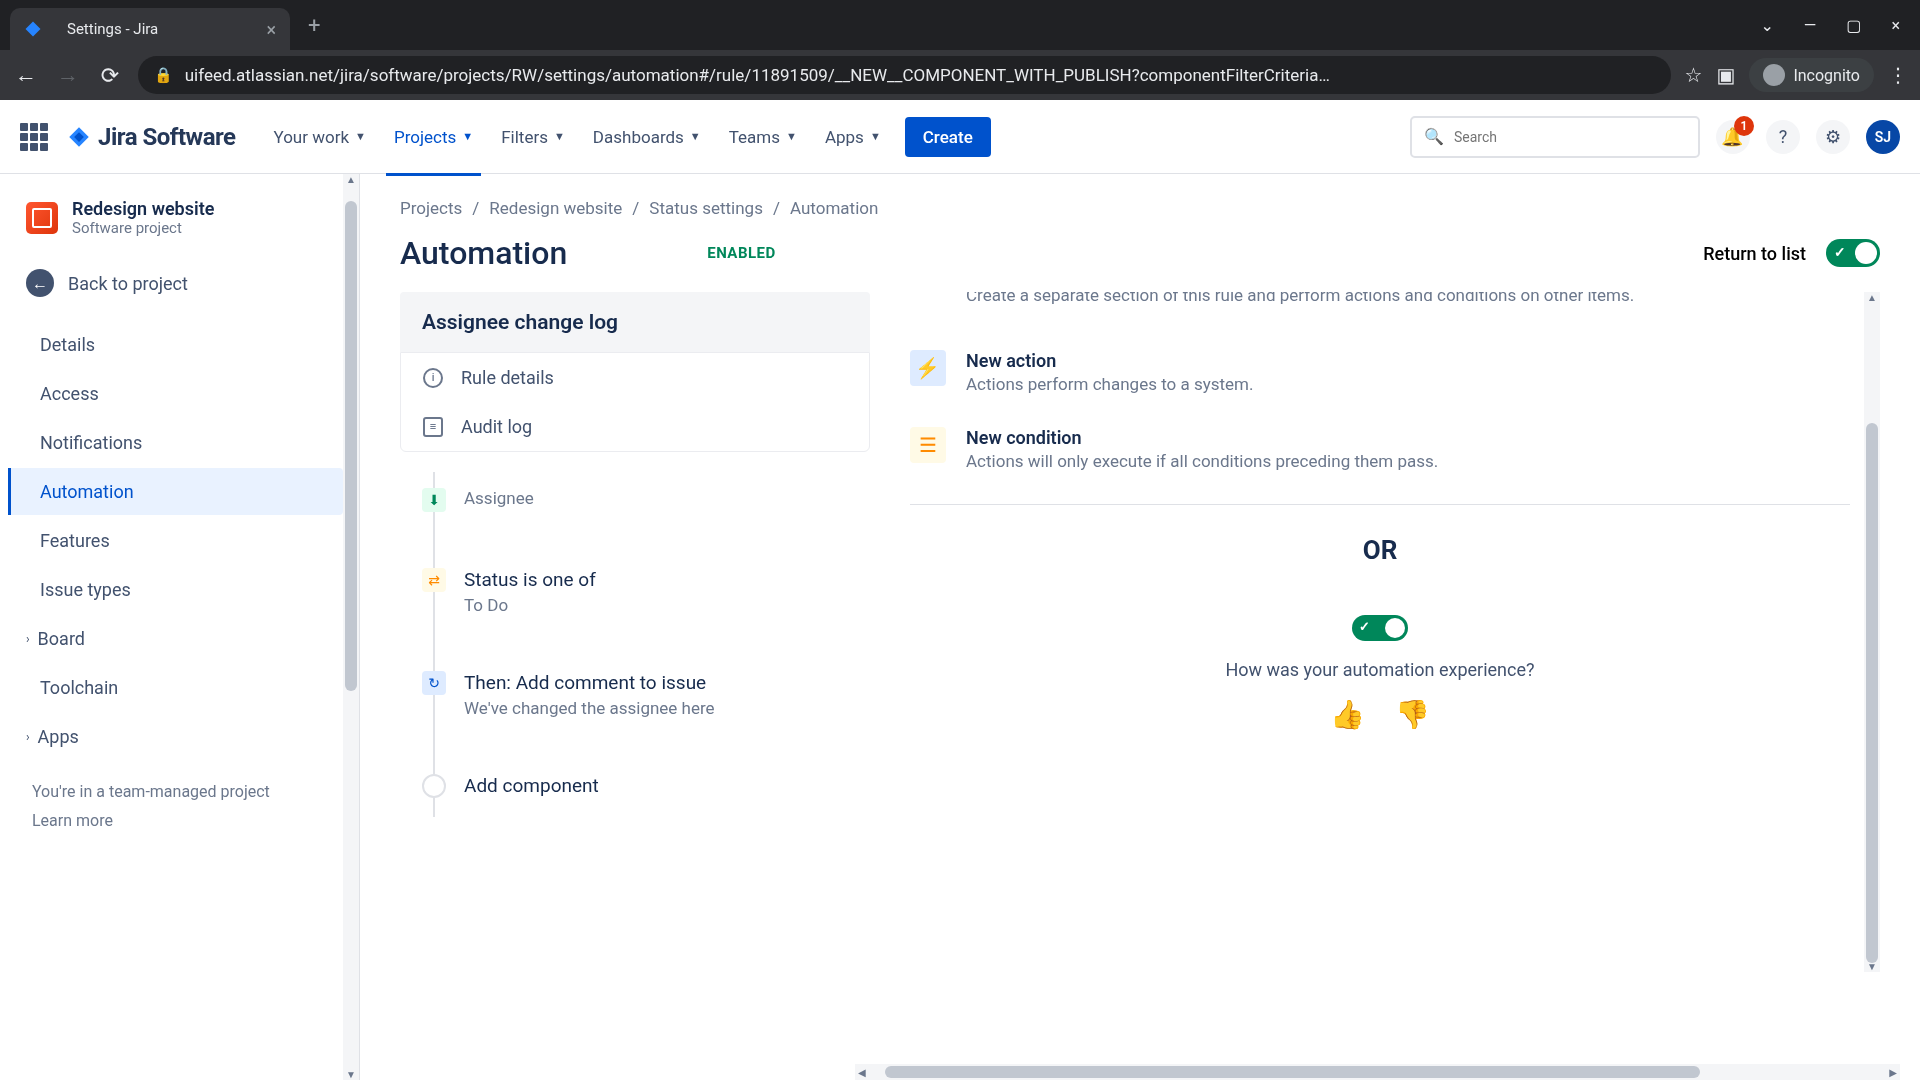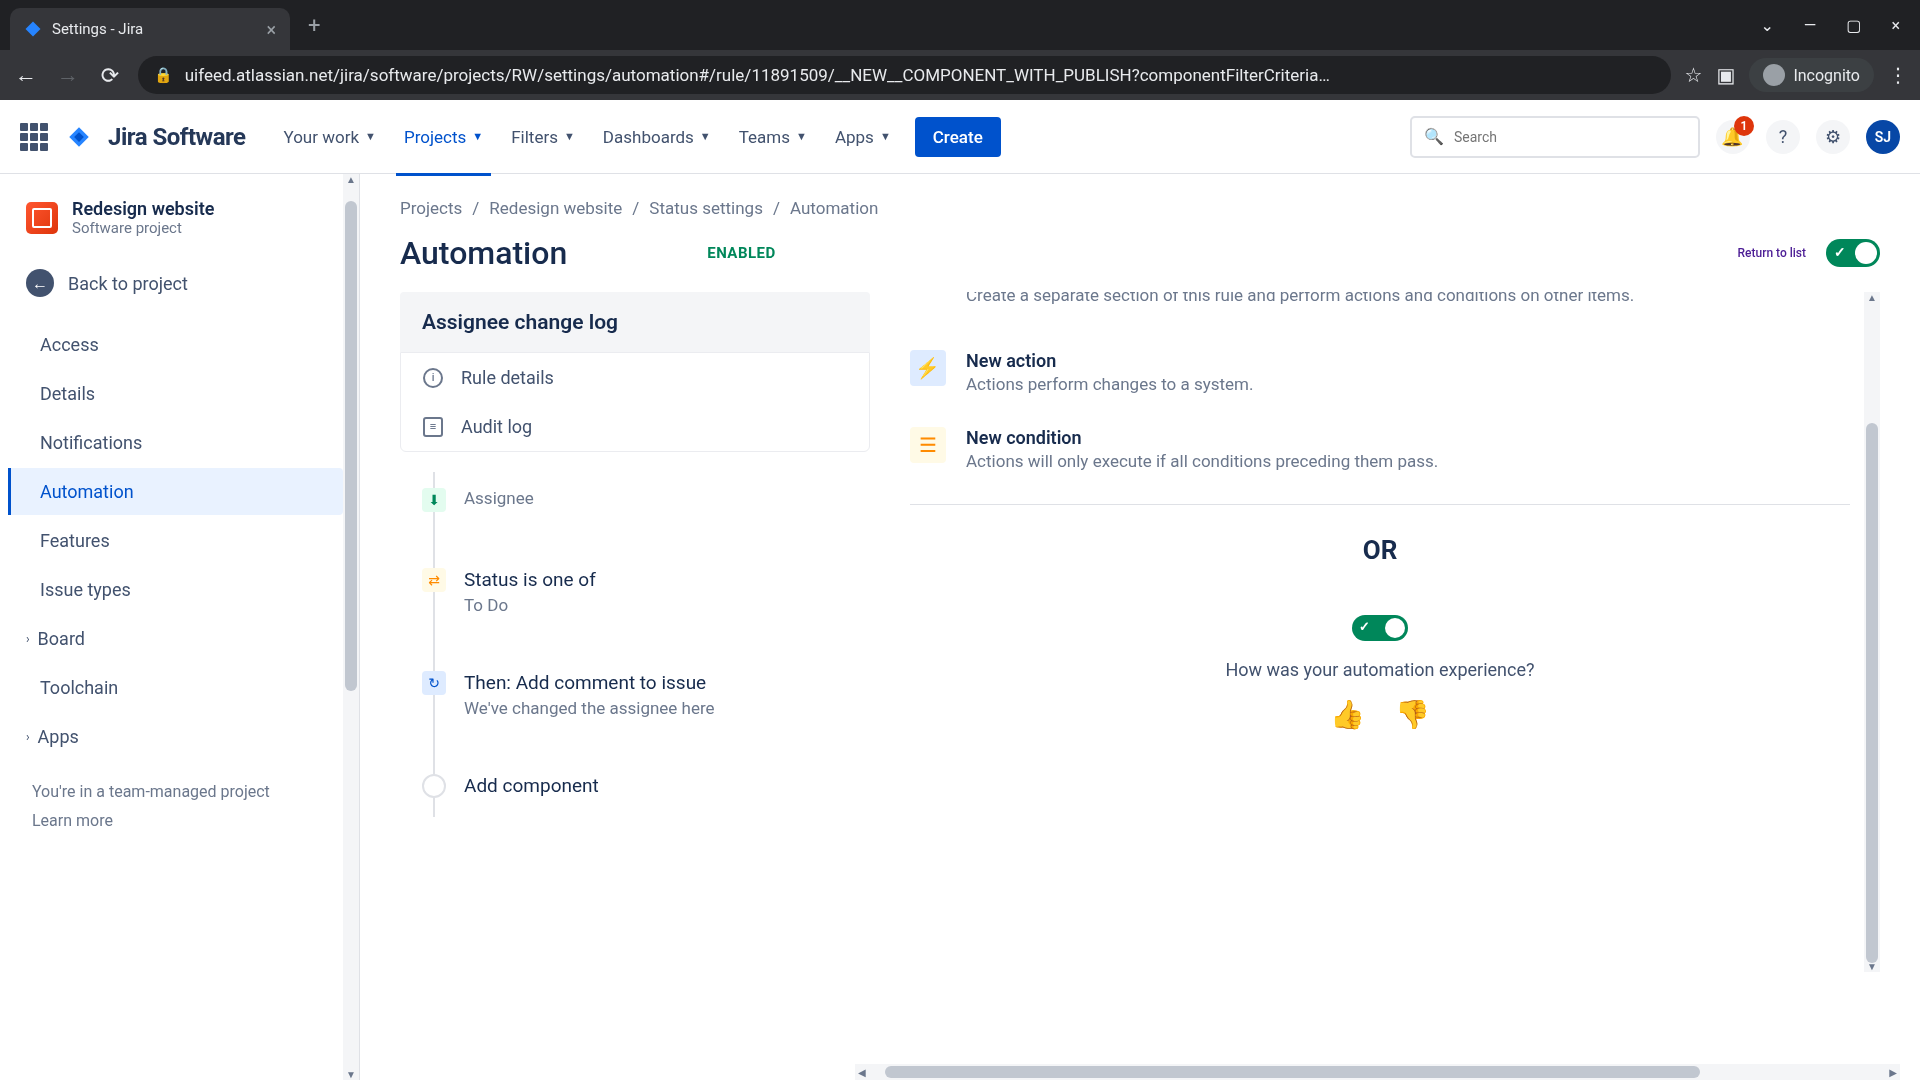--- a/index.html
+++ b/index.html
@@ -1,40 +1,40 @@
 <!DOCTYPE html>
 <html><head>
 <meta charset="utf-8">
 <style>
 * { margin: 0; padding: 0; box-sizing: border-box; font-family: -apple-system, BlinkMacSystemFont, "Segoe UI", Roboto, sans-serif; }
 body { width: 1920px; height: 1080px; overflow: hidden; background: #fff; transform-origin: top left; }
 
 
 .browser-chrome { background: #202124; height: 50px; display: flex; align-items: center; }
-.tab { background: #35363a; height: 42px; margin-top: 8px; margin-left: 10px; border-radius: 10px 10px 0 0; display: flex; align-items: center; padding: 0 14px; min-width: 280px; color: #e8eaed; font-size: 15px; }
+.tab { background: #35363a; height: 42px; margin-top: 8px; margin-left: 10px; border-radius: 10px 10px 0 0; display: flex; align-items: center; padding: 0 14px; min-width: 280px; color: #e8eaed; font-size: 15px; gap: 15px; }
 .tab-icon { width: 18px; height: 18px; margin-right: 10px; }
 .tab-close { margin-left: auto; font-size: 18px; color: #9aa0a6; cursor: pointer; }
 .new-tab { color: #9aa0a6; font-size: 22px; margin-left: 18px; cursor: pointer; }
 .window-controls { margin-left: auto; display: flex; gap: 30px; padding-right: 20px; color: #e8eaed; }
 .win-ctrl { font-size: 16px; cursor: pointer; }
 
 .browser-toolbar { background: #35363a; height: 50px; display: flex; align-items: center; padding: 0 12px; gap: 14px; }
 .nav-btn { color: #e8eaed; font-size: 22px; cursor: pointer; width: 28px; text-align: center; }
 .nav-btn.disabled { color: #5f6368; }
 .url-bar { flex: 1; background: #202124; border-radius: 24px; height: 38px; display: flex; align-items: center; padding: 0 16px; color: #e8eaed; font-size: 17px; }
 .url-lock { margin-right: 12px; font-size: 15px; }
 .toolbar-icon { color: #e8eaed; font-size: 20px; cursor: pointer; }
 .incognito-badge { background: #3c4043; border-radius: 20px; padding: 6px 14px; display: flex; align-items: center; gap: 8px; color: #e8eaed; font-size: 16px; }
 .incognito-icon { width: 22px; height: 22px; background: #9aa0a6; border-radius: 50%; position: relative; }
 
 
 .app-header { height: 74px; border-bottom: 1px solid #dfe1e6; display: flex; align-items: center; padding: 0 20px; gap: 8px; background: #fff; }
 .app-grid { width: 28px; height: 28px; display: grid; grid-template-columns: repeat(3, 1fr); gap: 2px; cursor: pointer; }
 .app-grid span { background: #42526e; border-radius: 1px; }
-.logo { display: flex; align-items: center; gap: 16px; margin-left: 10px; margin-right: 20px; }
+.logo { display: flex; align-items: center; gap: 6px; margin-left: 10px; margin-right: 20px; }
 .logo-icon { width: 26px; height: 26px; }
 .logo-text { font-size: 24px; font-weight: 700; color: #253858; letter-spacing: -0.5px; }
 .nav-item { padding: 8px 10px; color: #42526e; font-size: 17px; display: flex; align-items: center; gap: 4px; cursor: pointer; border-radius: 3px; }
 .nav-item.active { color: #0052cc; }
 .nav-item.active-underline { position: relative; }
 .nav-item.active-underline::after { content: ''; position: absolute; bottom: -21px; left: 2px; right: 2px; height: 3px; background: #0052cc; }
 .chevron { font-size: 11px; margin-left: 2px; }
 .create-btn { background: #0052cc; color: #fff; padding: 10px 18px; border-radius: 4px; font-size: 17px; font-weight: 500; border: none; cursor: pointer; margin-left: 6px; }
 .header-right { margin-left: auto; display: flex; align-items: center; gap: 16px; }
 .search-box { border: 2px solid #dfe1e6; border-radius: 5px; height: 42px; width: 290px; display: flex; align-items: center; padding: 0 12px; gap: 10px; }
@@ -63,21 +63,21 @@
 .sidebar-footer a { color: #6b778c; text-decoration: none; display: block; margin-top: 10px; }
 
 .main-content { flex: 1; padding: 24px 40px; overflow: hidden; position: relative; }
 .breadcrumb { display: flex; gap: 10px; color: #6b778c; font-size: 17px; margin-bottom: 16px; }
 .breadcrumb span { cursor: pointer; }
 .breadcrumb .sep { color: #6b778c; }
 .page-title-row { display: flex; align-items: center; gap: 140px; margin-bottom: 20px; }
 .page-title { font-size: 32px; font-weight: 500; color: #172b4d; }
 .enabled-badge { color: #00875a; font-size: 15px; font-weight: 700; letter-spacing: 0.5px; }
 .title-actions { margin-left: auto; display: flex; align-items: center; gap: 20px; }
-.return-link { color: #4c1d95; font-size: 12px; font-weight: 500; cursor: pointer; }
+.return-link { color: #000000; font-size: 18px; font-weight: 500; cursor: pointer; }
 .toggle { width: 54px; height: 28px; background: #00875a; border-radius: 14px; position: relative; cursor: pointer; }
 .toggle::after { content: ''; position: absolute; right: 3px; top: 3px; width: 22px; height: 22px; background: #fff; border-radius: 50%; }
 .toggle::before { content: '✓'; position: absolute; left: 8px; top: 5px; color: #fff; font-size: 14px; font-weight: bold; }
 
 .content-columns { display: flex; gap: 40px; height: 680px; }
 .rule-panel { width: 470px; }
 .rule-header { background: #f4f5f7; padding: 18px 22px; font-size: 21px; font-weight: 600; color: #172b4d; border-radius: 4px 4px 0 0; }
 .rule-meta { background: #fff; border: 1px solid #ebecf0; border-radius: 0 0 6px 6px; margin-bottom: 20px; }
 .rule-meta-item { padding: 14px 22px; display: flex; align-items: center; gap: 18px; color: #42526e; font-size: 18px; cursor: pointer; }
 .meta-icon { width: 20px; height: 20px; border: 2px solid #6b778c; border-radius: 50%; display: flex; align-items: center; justify-content: center; font-size: 11px; }
@@ -220,22 +220,22 @@
       <div>
         <div class="project-name">Redesign website</div>
         <div class="project-type">Software project</div>
       </div>
     </div>
     <div class="back-link">
       <span class="back-arrow">←</span>
       <span>Back to project</span>
     </div>
     <div style="height:10px"></div>
+    <div class="sidebar-item">Details</div>
     <div class="sidebar-item">Access</div>
-    <div class="sidebar-item">Details</div>
     <div class="sidebar-item">Notifications</div>
     <div class="sidebar-item active">Automation</div>
     <div class="sidebar-item">Features</div>
     <div class="sidebar-item">Issue types</div>
     <div class="sidebar-item">
         <span class="expand">›</span>
         <span>Board</span>
       </div>
     <div class="sidebar-item">Toolchain</div>
     <div class="sidebar-item">

